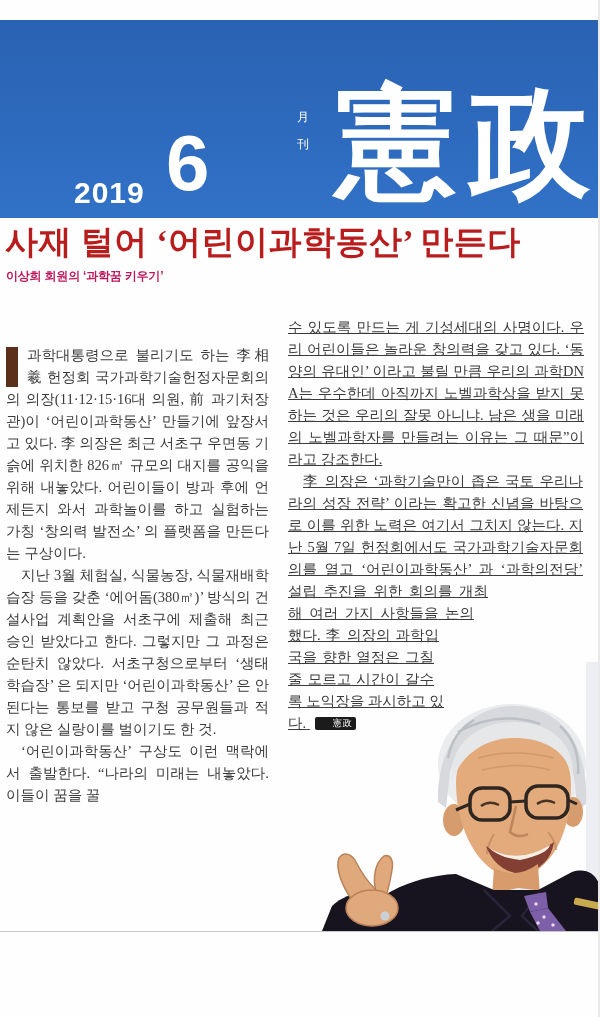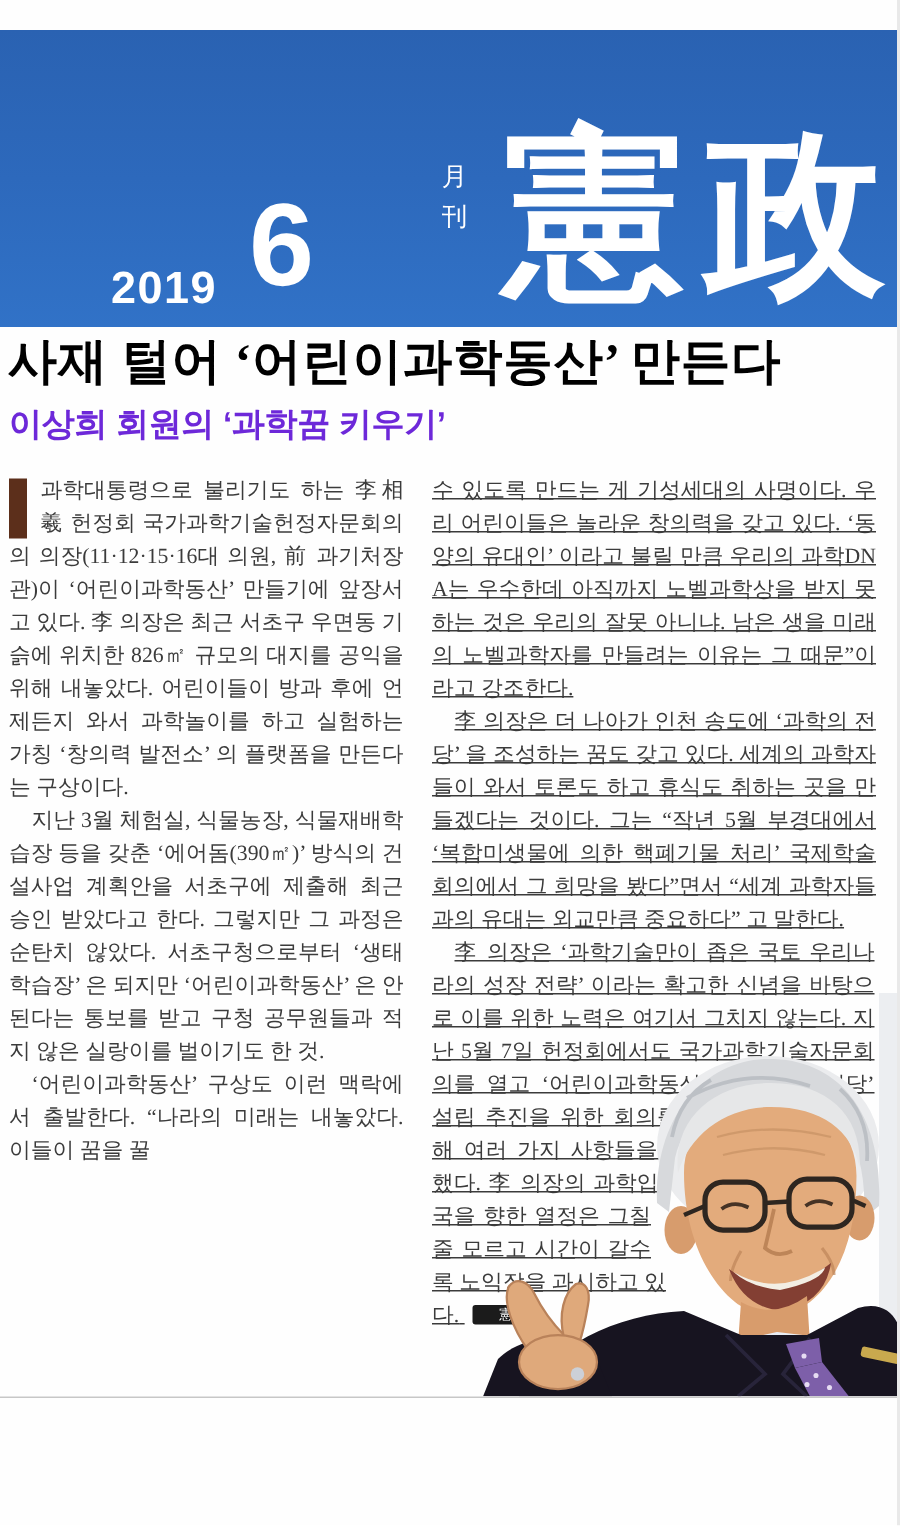--- a/index.html
+++ b/index.html
@@ -18,45 +18,45 @@
     font-family:"Liberation Sans","DejaVu Sans",sans-serif;
     font-size:30px; font-weight:600; letter-spacing:1px; line-height:1;
   }
   .mh-issue{
     position:absolute; left:166px; top:104px; color:#ffffff;
     font-family:"Liberation Sans","DejaVu Sans",sans-serif;
     font-size:78px; font-weight:700; line-height:1;
   }
   .mh-monthly{
     position:absolute; left:293px; top:84px; width:20px; color:#ffffff;
-    font-size:17px; line-height:27px; word-break:break-all; text-align:center;
+    font-size:12px; line-height:27px; word-break:break-all; text-align:center;
   }
   .mh-title{
     position:absolute; left:336px; top:64px; margin:0; color:#ffffff;
     font-size:120px; font-weight:700; line-height:1; letter-spacing:14px;
     white-space:nowrap;
   }
   
   .headline{
     position:absolute; left:5px; top:220px; margin:0; width:590px;
-    color:#000000; font-size:33px; font-weight:700; line-height:44px;
+    color:#b91c1c; font-size:33px; font-weight:700; line-height:44px;
     letter-spacing:0.5px; white-space:nowrap;
   }
   .subheadline{
     position:absolute; left:6px; top:268px; margin:0;
-    color:#6d28d9; font-family:"Liberation Sans","DejaVu Sans",sans-serif;
-    font-size:22px; font-weight:700; letter-spacing:-0.2px;
+    color:#be185d; font-family:"Liberation Sans","DejaVu Sans",sans-serif;
+    font-size:12px; font-weight:700; letter-spacing:-0.2px;
   }
   
   .article{
     position:absolute; left:6px; top:316px; width:578px;
     display:flex; gap:19px; color:#3b3b3b;
   }
   .col{font-size:14.5px; line-height:22px; text-align:justify; word-break:break-all;}
-  .col-left{width:263px;}
+  .col-left{width:263px;margin-top:28px;}
   .col-right{width:296px;text-decoration:underline;}
   .para{margin:0;}
   .para.indent{text-indent:15px;}
   .dropbar{
     float:left; width:12px; height:40px; background:#5c2f1b;
     margin:3px 9px 0 0;
   }
   .end-mark{
     display:inline-block; background:#1b1b1b; color:#ffffff;
     font-size:9px; line-height:11px; padding:1px 3px; border-radius:2px;
@@ -89,27 +89,26 @@
 
   <h2 class="headline">사재 털어 ‘어린이과학동산’ 만든다</h2>
   <h3 class="subheadline">이상희 회원의 ‘과학꿈 키우기’</h3>
 
   <main class="article">
     <section class="col col-left">
       <p class="para">
         <span class="dropbar"></span>
         <span>과학대통령으로 불리기도 하는 李相羲 헌정회 국가과학기술헌정자문회의의 의장(11·12·15·16대 의원, 前 과기처장관)이 ‘어린이과학동산’ 만들기에 앞장서고 있다. 李 의장은 최근 서초구 우면동 기슭에 위치한 826㎡ 규모의 대지를 공익을 위해 내놓았다. 어린이들이 방과 후에 언제든지 와서 과학놀이를 하고 실험하는 가칭 ‘창의력 발전소’ 의 플랫폼을 만든다는 구상이다.</span>
       </p>
-      <p class="para indent">지난 3월 체험실, 식물농장, 식물재배학습장 등을 갖춘 ‘에어돔(390㎡)’ 방식의 건설사업 계획안을 서초구에 제출해 최근 승인 받았다고 한다. 그렇지만 그 과정은 순탄치 않았다. 서초구청으로부터 ‘생태학습장’ 은 되지만 ‘어린이과학동산’ 은 안 된다는 통보를 받고 구청 공무원들과 적지 않은 실랑이를 벌이기도 한 것.</p>
+      <p class="para indent">지난 3월 체험실, 식물농장, 식물재배학습장 등을 갖춘 ‘에어돔(380㎡)’ 방식의 건설사업 계획안을 서초구에 제출해 최근 승인 받았다고 한다. 그렇지만 그 과정은 순탄치 않았다. 서초구청으로부터 ‘생태학습장’ 은 되지만 ‘어린이과학동산’ 은 안 된다는 통보를 받고 구청 공무원들과 적지 않은 실랑이를 벌이기도 한 것.</p>
       <p class="para indent">‘어린이과학동산’ 구상도 이런 맥락에서 출발한다. “나라의 미래는 내놓았다. 이들이 꿈을 꿀</p>
     </section>
 
     <section class="col col-right">
       <p class="para">수 있도록 만드는 게 기성세대의 사명이다. 우리 어린이들은 놀라운 창의력을 갖고 있다. ‘동양의 유대인’ 이라고 불릴 만큼 우리의 과학DNA는 우수한데 아직까지 노벨과학상을 받지 못하는 것은 우리의 잘못 아니냐. 남은 생을 미래의 노벨과학자를 만들려는 이유는 그 때문”이라고 강조한다.</p>
-      <p class="para indent">李 의장은 더 나아가 인천 송도에 ‘과학의 전당’ 을 조성하는 꿈도 갖고 있다. 세계의 과학자들이 와서 토론도 하고 휴식도 취하는 곳을 만들겠다는 것이다. 그는 “작년 5월 부경대에서 ‘복합미생물에 의한 핵폐기물 처리’ 국제학술회의에서 그 희망을 봤다”면서 “세계 과학자들과의 유대는 외교만큼 중요하다” 고 말한다.</p>
       <p class="para indent">
         <span class="sp sp1"></span>
         <span class="sp sp2"></span>
         <span class="sp sp3"></span>
         <span class="sp sp4"></span>
         <span class="sp sp5"></span>
         <span class="sp sp6"></span>
         <span>李 의장은 ‘과학기술만이 좁은 국토 우리나라의 성장 전략’ 이라는 확고한 신념을 바탕으로 이를 위한 노력은 여기서 그치지 않는다. 지난 5월 7일 헌정회에서도 국가과학기술자문회의를 열고 ‘어린이과학동산’ 과 ‘과학의전당’ 설립 추진을 위한 회의를 개최해 여러 가지 사항들을 논의했다. 李 의장의 과학입국을 향한 열정은 그칠 줄 모르고 시간이 갈수록 노익장을 과시하고 있다.</span>
         <span class="end-mark">憲政</span>
       </p>

